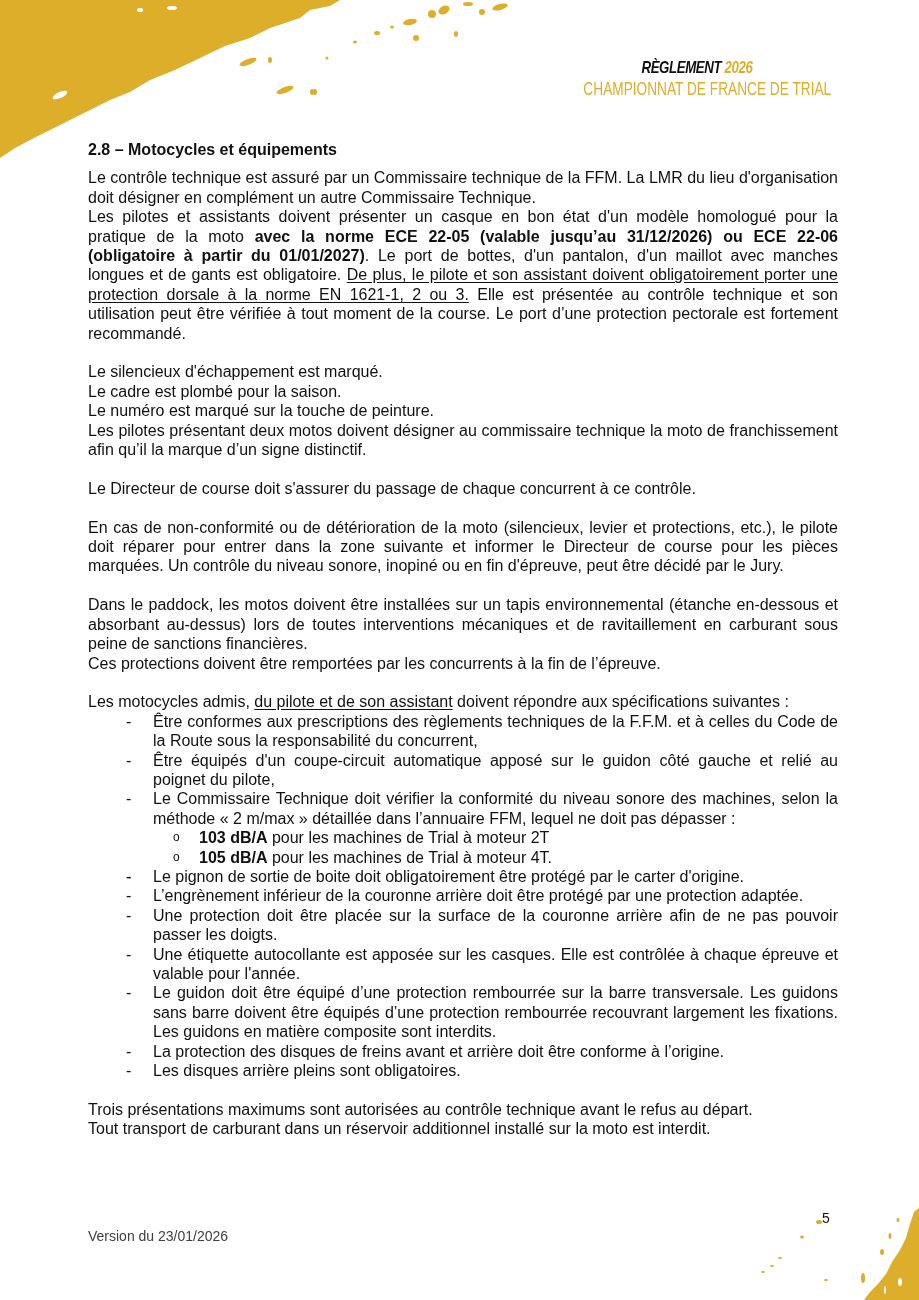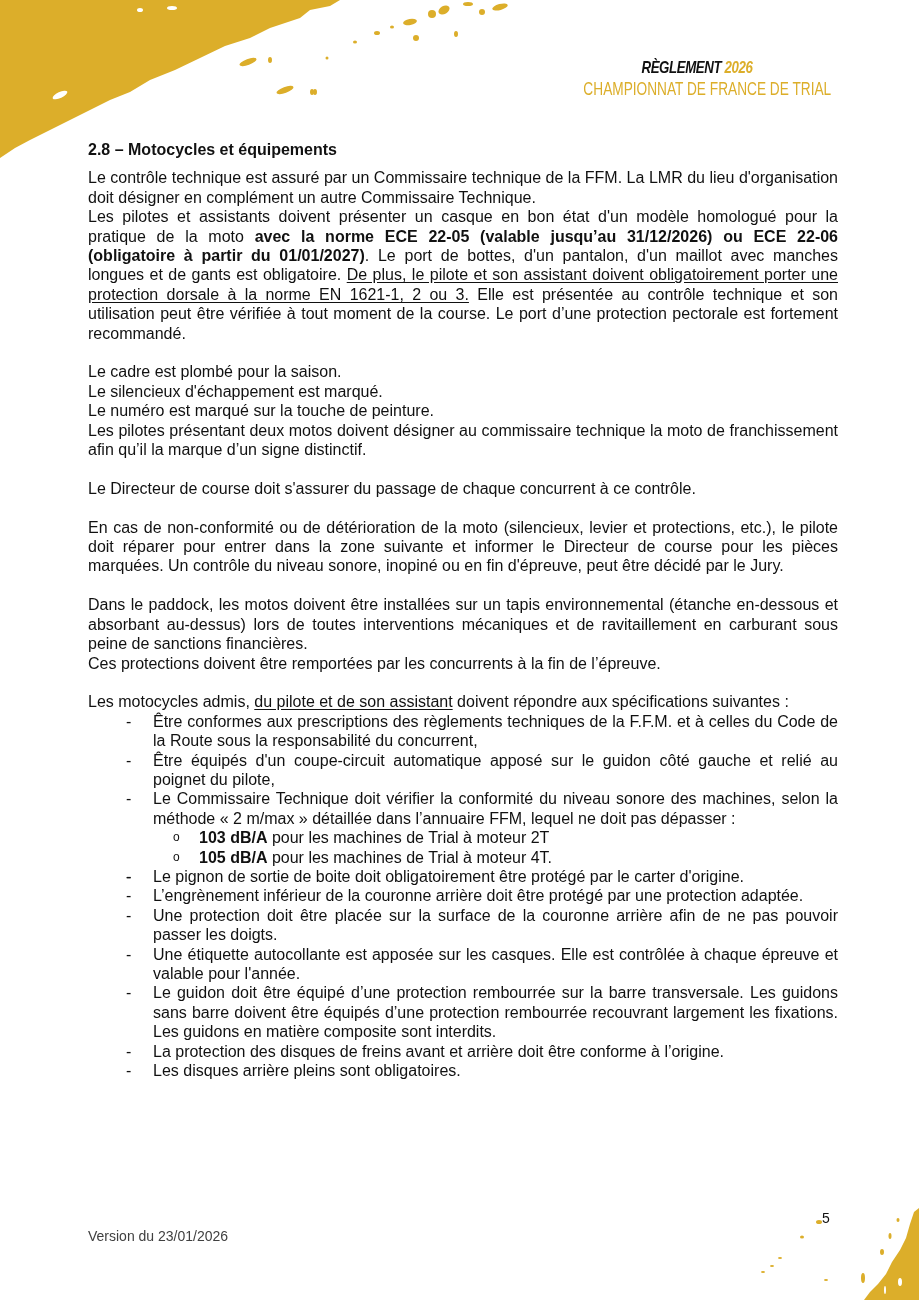--- a/index.html
+++ b/index.html
@@ -64,22 +64,22 @@
   <div class="brand-line2">CHAMPIONNAT DE FRANCE DE TRIAL</div>
 </div>
 
 <div class="content">
   <div class="h">2.8 – Motocycles et équipements</div>
 
   <p>Le contrôle technique est assuré par un Commissaire technique de la FFM. La LMR du lieu d'organisation doit désigner en complément un autre Commissaire Technique.</p>
   <p><span>Les pilotes et assistants doivent présenter un casque en bon état d'un modèle homologué pour la pratique de la moto </span><b>avec la norme ECE 22-05 (valable jusqu’au 31/12/2026) ou ECE 22-06 (obligatoire à partir du 01/01/2027)</b><span>. Le port de bottes, d'un pantalon, d'un maillot avec manches longues et de gants est obligatoire. </span><u>De plus, le pilote et son assistant doivent obligatoirement porter une protection dorsale à la norme EN 1621-1, 2 ou 3.</u><span> Elle est présentée au contrôle technique et son utilisation peut être vérifiée à tout moment de la course. Le port d’une protection pectorale est fortement recommandé.</span></p>
 
   <div class="gap"></div>
+  <p>Le silencieux d'échappement est marqué.</p>
   <p>Le cadre est plombé pour la saison.</p>
-  <p>Le silencieux d'échappement est marqué.</p>
   <p>Le numéro est marqué sur la touche de peinture.</p>
   <p>Les pilotes présentant deux motos doivent désigner au commissaire technique la moto de franchissement afin qu’il la marque d’un signe distinctif.</p>
 
   <div class="gap"></div>
   <p>Le Directeur de course doit s'assurer du passage de chaque concurrent à ce contrôle.</p>
 
   <div class="gap"></div>
   <p>En cas de non-conformité ou de détérioration de la moto (silencieux, levier et protections, etc.), le pilote doit réparer pour entrer dans la zone suivante et informer le Directeur de course pour les pièces marquées. Un contrôle du niveau sonore, inopiné ou en fin d'épreuve, peut être décidé par le Jury.</p>
 
   <div class="gap"></div>
@@ -102,20 +102,22 @@
     <li><span class="dash">-</span><span>Le pignon de sortie de boite doit obligatoirement être protégé par le carter d'origine.</span></li>
     <li><span class="dash">-</span><span>L’engrènement inférieur de la couronne arrière doit être protégé par une protection adaptée.</span></li>
     <li><span class="dash">-</span><span>Une protection doit être placée sur la surface de la couronne arrière afin de ne pas pouvoir passer les doigts.</span></li>
     <li><span class="dash">-</span><span>Une étiquette autocollante est apposée sur les casques. Elle est contrôlée à chaque épreuve et valable pour l'année.</span></li>
     <li><span class="dash">-</span><span>Le guidon doit être équipé d’une protection rembourrée sur la barre transversale. Les guidons sans barre doivent être équipés d’une protection rembourrée recouvrant largement les fixations. Les guidons en matière composite sont interdits.</span></li>
     <li><span class="dash">-</span><span>La protection des disques de freins avant et arrière doit être conforme à l’origine.</span></li>
     <li><span class="dash">-</span><span>Les disques arrière pleins sont obligatoires.</span></li>
   </ul>
 
   <div class="gap"></div>
+  <p>Trois présentations maximums sont autorisées au contrôle technique avant le refus au départ.</p>
+  <p>Tout transport de carburant dans un réservoir additionnel installé sur la moto est interdit.</p>
 </div>
 
 <div class="footer-version">Version du 23/01/2026</div>
 <div class="page-num">5</div>
 
 <svg class="deco" style="left:740px;top:1190px" width="179" height="110" viewBox="0 0 179 110">
   <path fill="#dcae2a" d="M179,18 L174,22 L170,34 L166,48 L160,60 L152,72 L146,84 L138,94 L130,102 L124,110 L179,110 Z"></path>
   <ellipse cx="79" cy="32" rx="3" ry="2" fill="#dcae2a"></ellipse>
   <ellipse cx="62" cy="47" rx="2" ry="1.5" fill="#dcae2a"></ellipse>
   <ellipse cx="40" cy="68" rx="2" ry="1" fill="#dcae2a"></ellipse>

